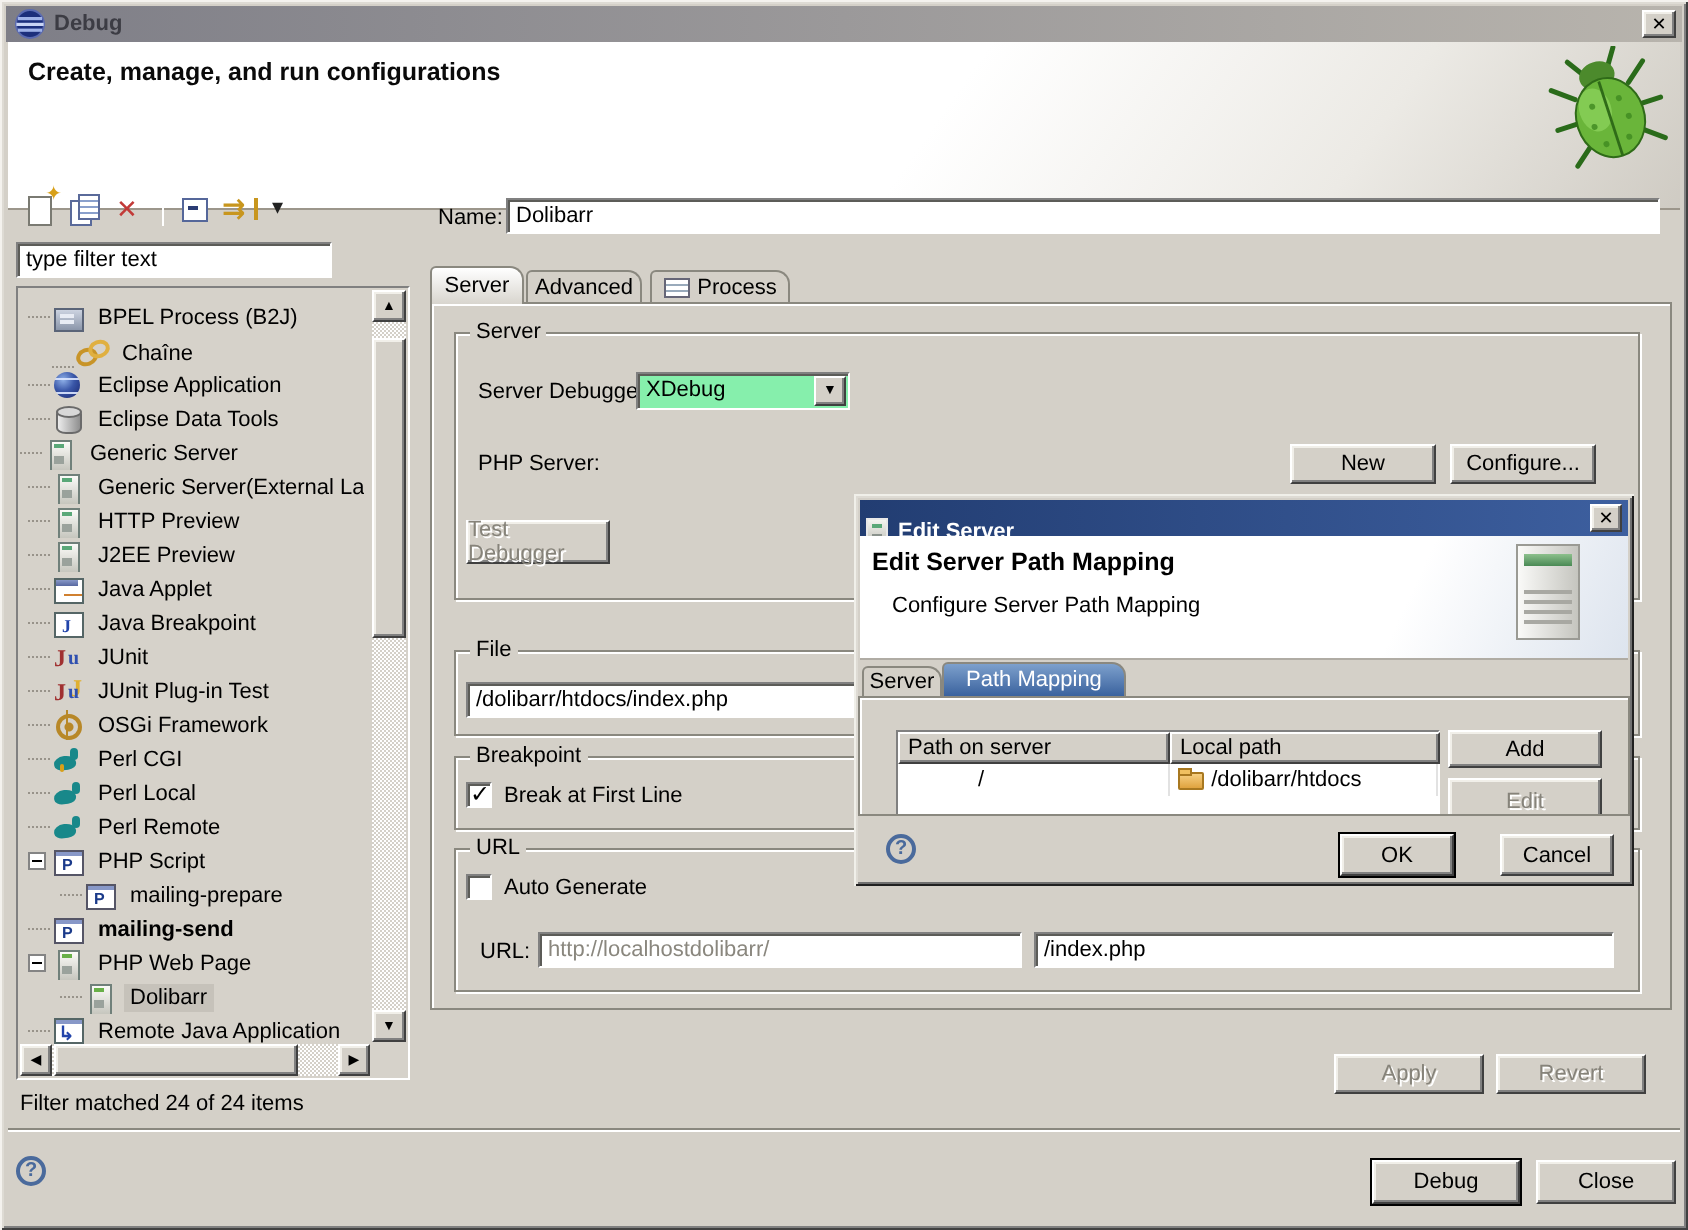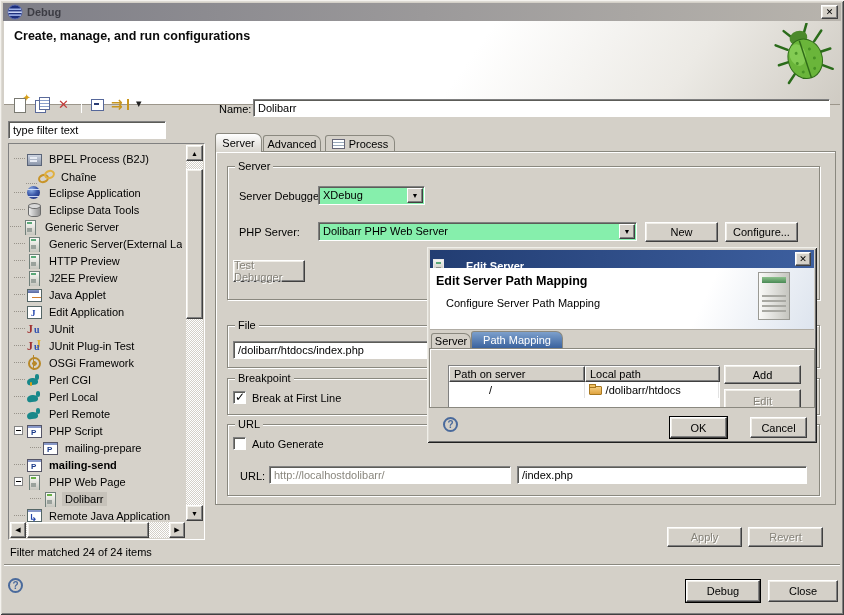--- a/index.html
+++ b/index.html
@@ -129,21 +129,21 @@
     border:1px solid #8a887f;border-bottom:none;border-radius:3px 7px 0 0;background:#d4d0c8;}
   .tab.active{background:linear-gradient(#ffffff,#d8d5ce);z-index:3;}
   .dtab{position:absolute;display:flex;align-items:center;justify-content:center;font-size:11px;
     border:1px solid #8a887f;border-bottom:none;border-radius:3px 7px 0 0;background:#d4d0c8;}
   .dtab.active{background:linear-gradient(to bottom,#7da0cc,#3a629e);color:#fff;z-index:3;}
   .tabpane{position:absolute;border:1px solid #8a887f;box-shadow:inset 1px 1px 0 #fff;background:#d4d0c8;}
 
   
   #dialog{left:427px;top:247px;width:390px;height:196px;background:#d4d0c8;z-index:10;
     box-shadow:inset 1px 1px 0 #f0efe9, inset -1px -1px 0 #202020, inset 2px 2px 0 #dedbd4, inset -2px -2px 0 #707070;}
-  #dlg-titlebar{position:absolute;left:3px;top:3px;right:3px;height:30px;background:linear-gradient(to right,#223d72,#3d5f9f);display:flex;align-items:center;padding:16px 3px;gap:17px;}
+  #dlg-titlebar{position:absolute;left:3px;top:3px;right:3px;height:30px;background:linear-gradient(to right,#223d72,#3d5f9f);display:flex;align-items:center;padding:16px 3px;}
   #dlg-titlebar .title{color:#fff;font-weight:bold;margin-left:5px;}
   #dlg-header{position:absolute;left:3px;top:21px;right:3px;height:62px;background:linear-gradient(115deg,#ffffff 70%,#dde4ee 100%);border-bottom:1px solid #b0aca4;}
   .mini-server-icon{width:11px;height:14px;background:linear-gradient(#f4f4f0,#c0c0b8);border:1px solid #e8e8e8;position:relative;flex:none;}
   .mini-server-icon::after{content:"";position:absolute;left:2px;top:2px;width:5px;height:2px;background:#5aa878;box-shadow:0 5px 0 #8a928c;}
   .tower-icon{position:absolute;width:32px;height:48px;background:linear-gradient(to right,#fafaf8,#c5c5bf);border:1px solid #9a9a94;}
   .tower-icon::before{content:"";position:absolute;left:3px;top:4px;right:3px;height:6px;background:linear-gradient(#8cc08c,#4a8a55);}
   .tower-icon::after{content:"";position:absolute;left:3px;right:3px;top:22px;height:20px;
     background:repeating-linear-gradient(to bottom,#a8a8a2 0 2px,transparent 2px 5px);}
   .folder-icon{width:13px;height:9px;background:linear-gradient(#f6cf82,#dfa33f);border:1px solid #a87820;border-radius:1px;position:relative;flex:none;margin-right:4px;}
   .folder-icon::before{content:"";position:absolute;left:-1px;top:-3px;width:5px;height:2px;background:#f0c060;border:1px solid #a87820;}
@@ -258,21 +258,21 @@
           <span class="tree-label">J2EE Preview</span>
         </div>
         <div class="tree-row" style="padding-left: 4px;">
           <span class="stub"></span>
           <span class="ic applet-icon"></span>
           <span class="tree-label">Java Applet</span>
         </div>
         <div class="tree-row" style="padding-left: 4px;">
           <span class="stub"></span>
           <span class="ic java-app-icon"></span>
-          <span class="tree-label">Edit Application</span>
+          <span class="tree-label">Java Breakpoint</span>
         </div>
         <div class="tree-row" style="padding-left: 4px;">
           <span class="stub"></span>
           <span class="ic junit-icon"></span>
           <span class="tree-label">JUnit</span>
         </div>
         <div class="tree-row" style="padding-left: 4px;">
           <span class="stub"></span>
           <span class="ic junit-plugin-icon"></span>
           <span class="tree-label">JUnit Plug-in Test</span>
@@ -361,24 +361,20 @@
 
   <div class="group" style="left:227px;top:166px;width:593px;height:134px;">
     <span class="legend">Server</span>
   </div>
   <div class="lbl" style="left:239px;top:190px;">Server Debugger:</div>
   <div class="combo" style="left:318px;top:186px;width:107px;height:19px;">
     <span class="val">XDebug</span>
     <span class="dd">▼</span>
   </div>
   <div class="lbl" style="left:239px;top:226px;">PHP Server:</div>
-  <div class="combo" style="left:318px;top:222px;width:319px;height:19px;">
-    <span class="val">Dolibarr PHP Web Server</span>
-    <span class="dd">▼</span>
-  </div>
   <div class="btn abs" style="left:645px;top:222px;width:73px;height:20px;">New</div>
   <div class="btn abs" style="left:725px;top:222px;width:73px;height:20px;">Configure...</div>
   <div class="btn abs disabled" style="left:233px;top:260px;width:72px;height:22px;">Test Debugger</div>
 
   <div class="group" style="left:227px;top:325px;width:593px;height:43px;">
     <span class="legend">File</span>
   </div>
   <input class="tf abs" style="left: 233px; top: 341px; width: 580px; height: 18px;" value="/dolibarr/htdocs/index.php">
 
   <div class="group" style="left:227px;top:378px;width:593px;height:37px;">

